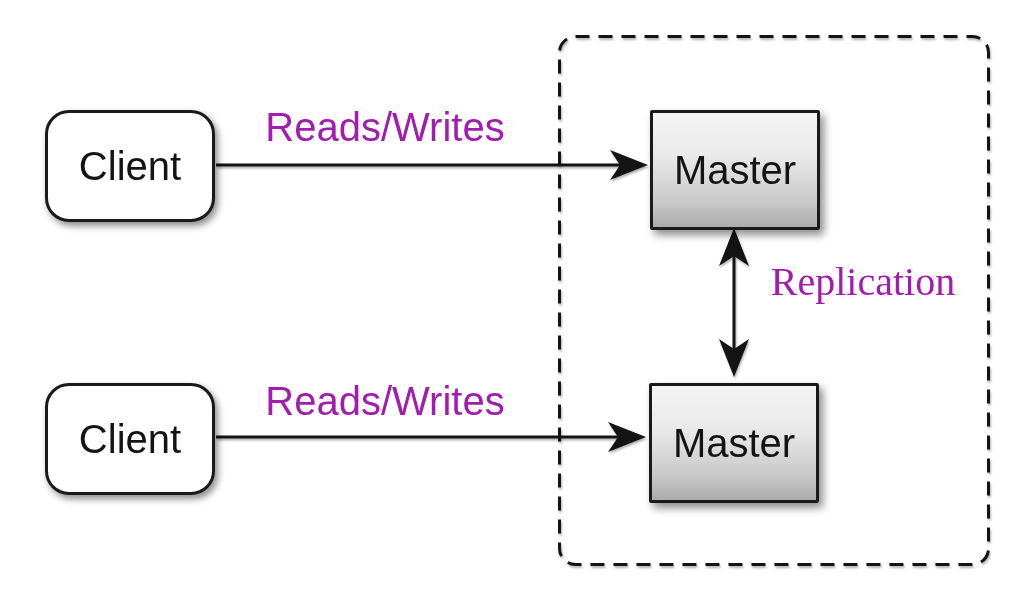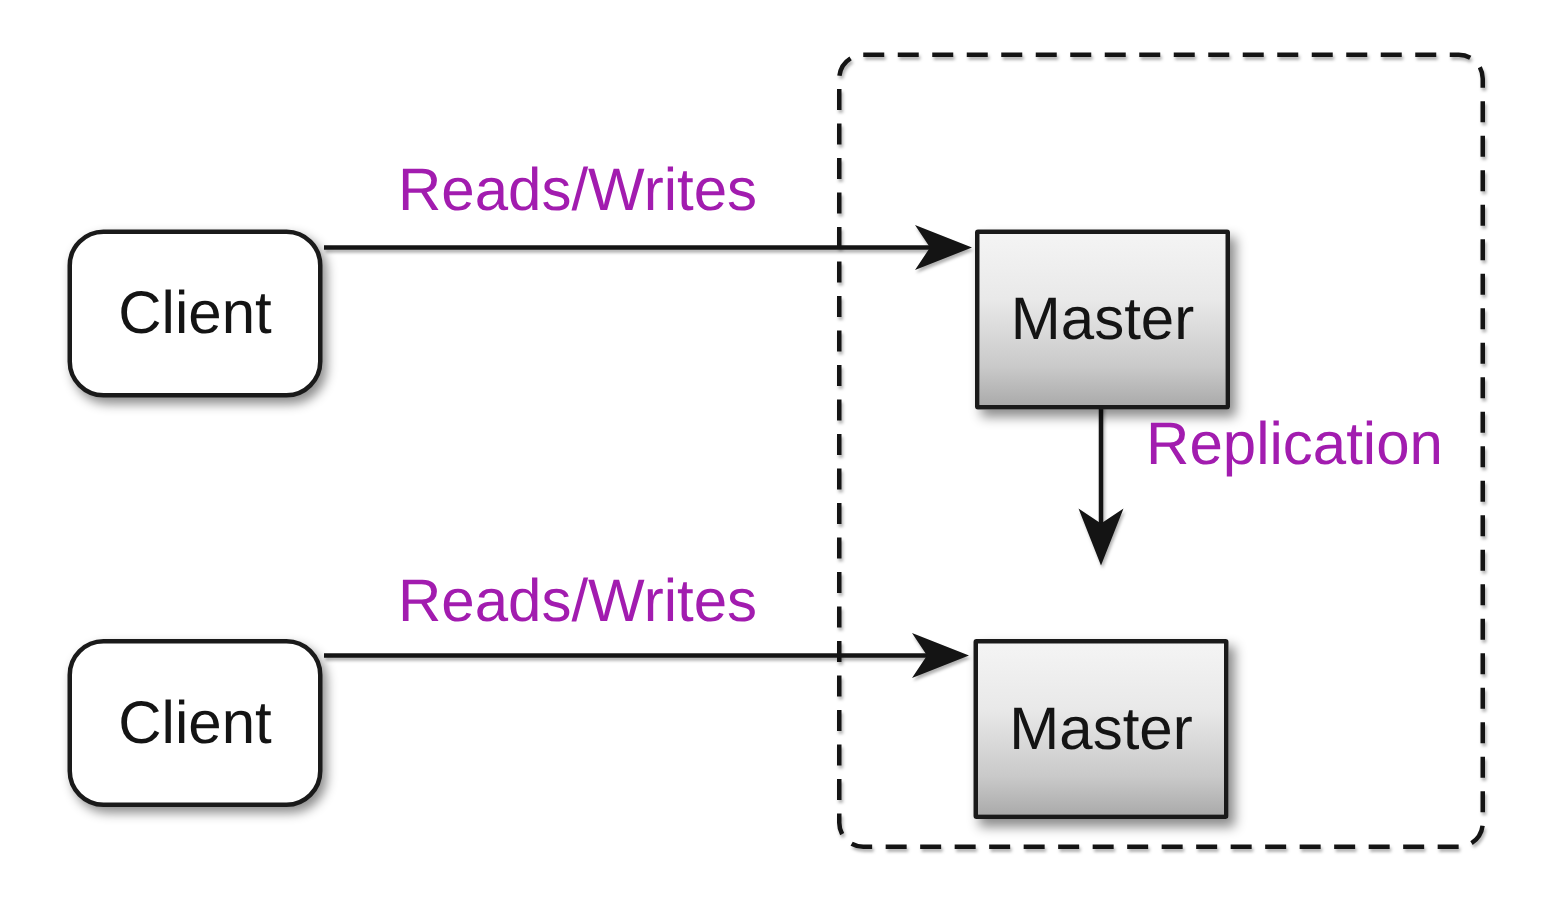--- a/index.html
+++ b/index.html
@@ -38,21 +38,20 @@
   .node {
     position: absolute;
     display: flex;
     align-items: center;
     justify-content: center;
     box-sizing: border-box;
     border: 3px solid #1a1a1a;
     font-size: 40px;
     line-height: 1;
     z-index: 2;
-    margin-top: 43px;
   }
   .client {
     width: 170px;
     height: 112px;
     background: #ffffff;
     border-radius: 24px;
     box-shadow: 3px 4px 7px rgba(0,0,0,0.45);
   }
   .client-top    { left: 45px;  top: 110px; }
   .client-bottom { left: 45px;  top: 383px; }
@@ -71,21 +70,21 @@
     align-items: center;
     justify-content: center;
     font-size: 40px;
     line-height: 1;
     white-space: nowrap;
     z-index: 2;
     color: #a21caf;
   }
   .rw-top    { left: 240px; top: 107px; width: 290px; height: 40px; }
   .rw-bottom { left: 240px; top: 381px; width: 290px; height: 40px; }
-  .repl      { left: 753px; top: 276px; width: 220px; height: 40px; }
+  .repl      { left: 753px; top: 262px; width: 220px; height: 40px; font-family: Liberation Serif, serif; }
 </style>
 </head>
 <body>
 
 <div class="stage">
 
   <svg class="arrow-layer" viewBox="0 0 1028 610" xmlns="http://www.w3.org/2000/svg" aria-hidden="true">
 
     <g class="shadowed">
       <rect x="559.5" y="36.5" width="429" height="528" rx="16" ry="16" class="stroke" stroke-dasharray="14 9"></rect>

